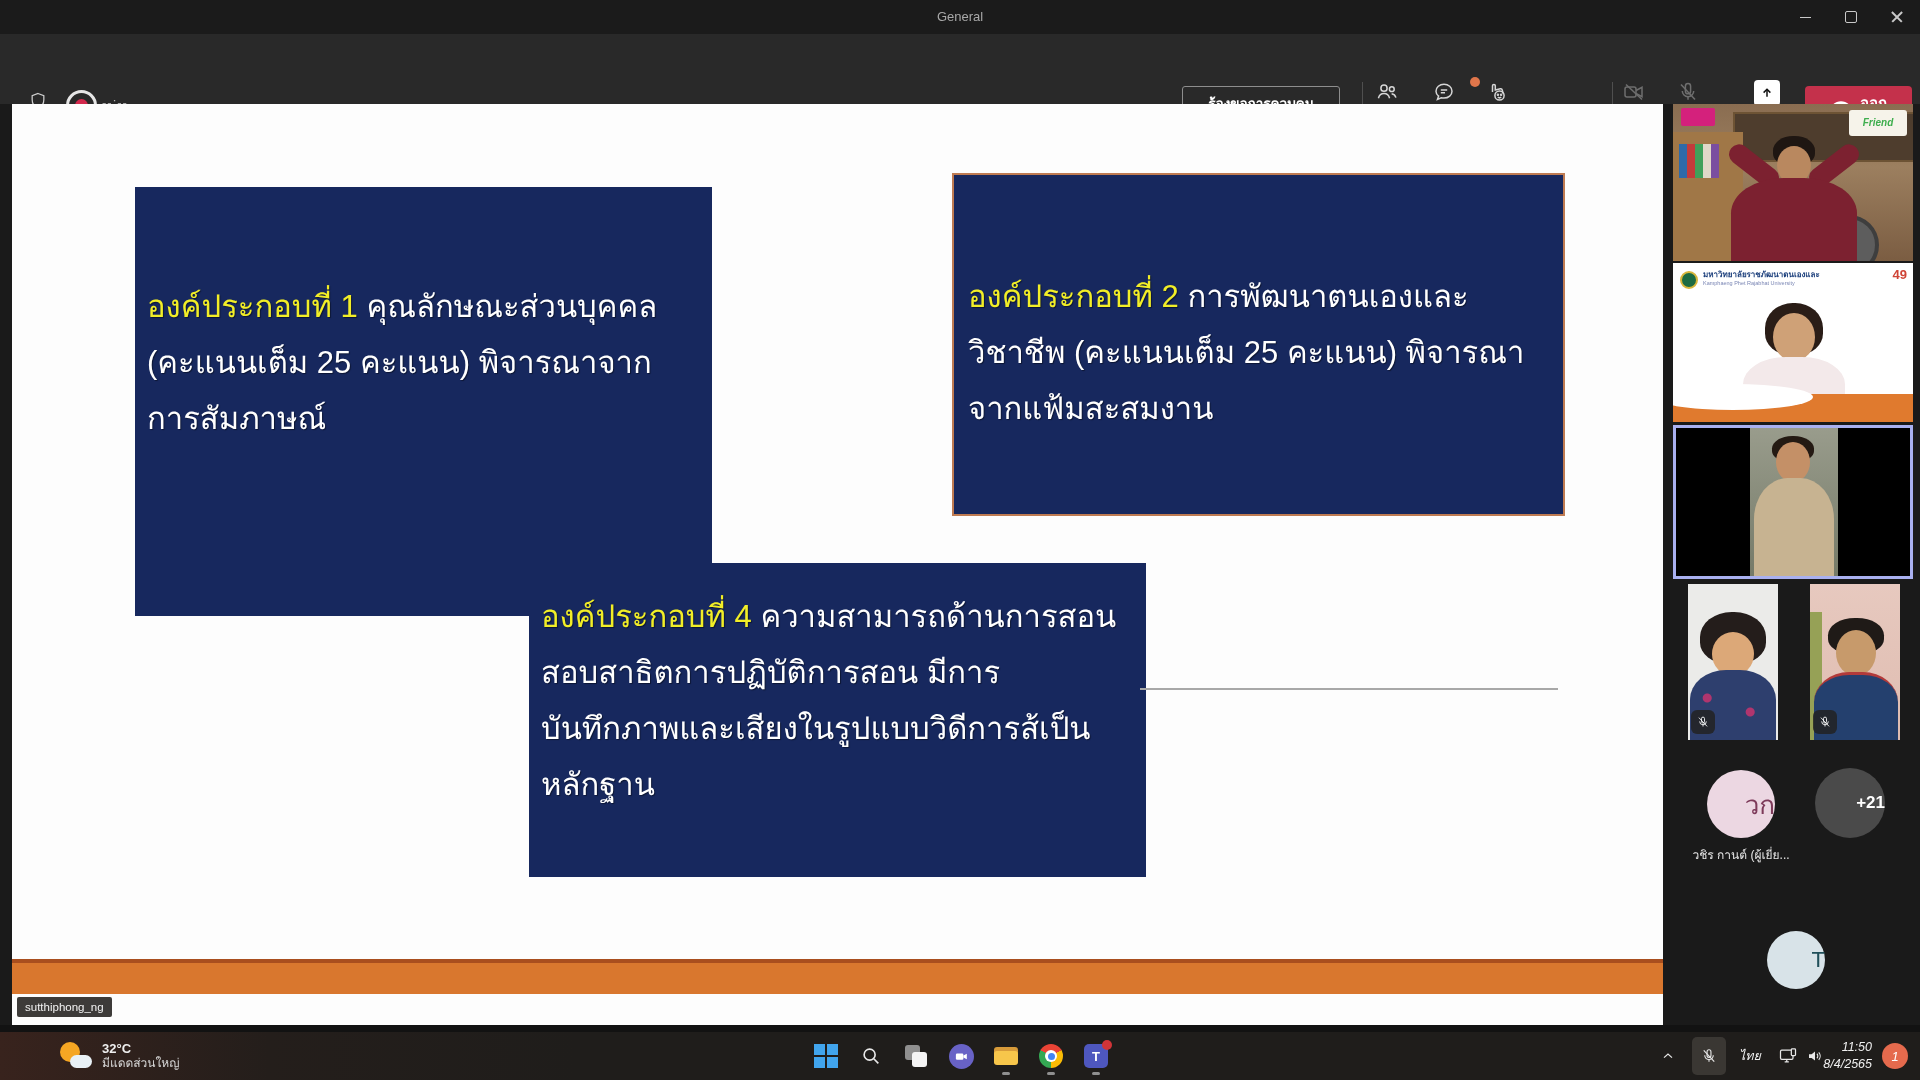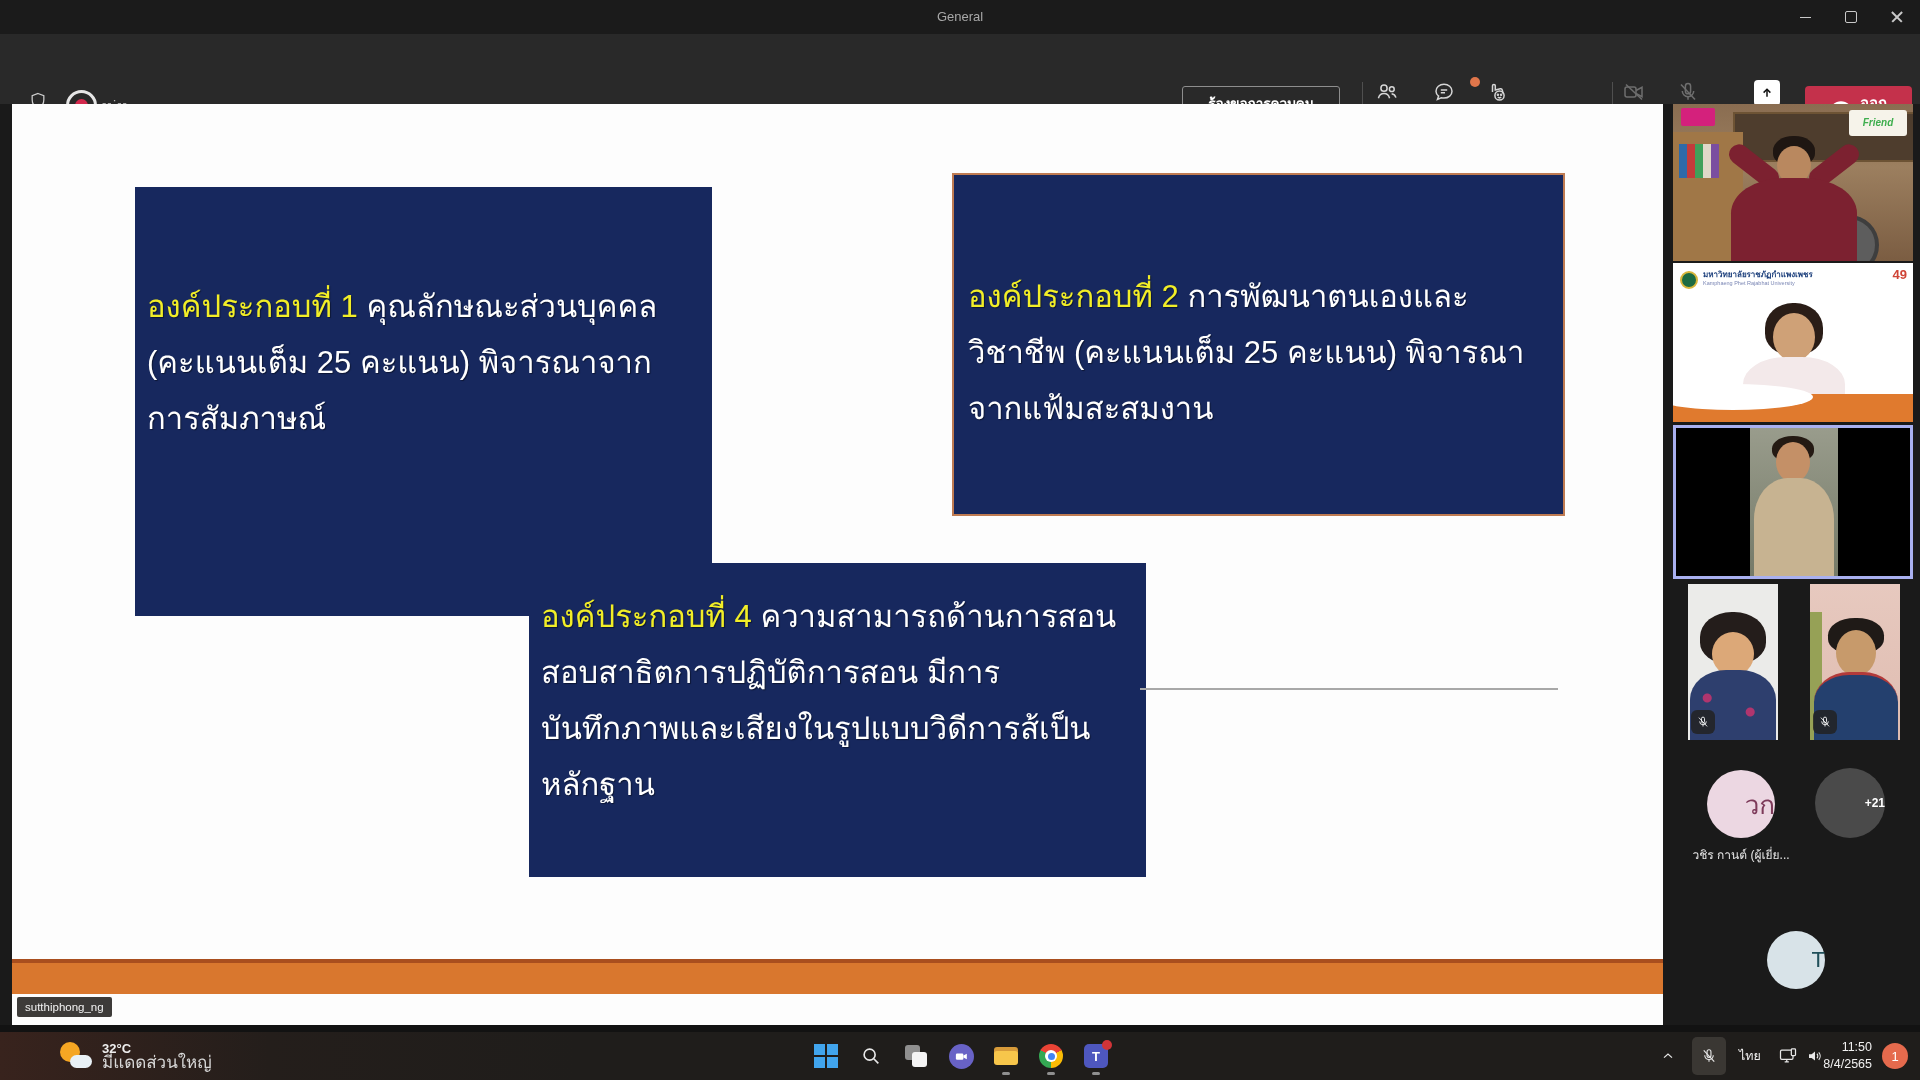--- a/index.html
+++ b/index.html
@@ -97,54 +97,54 @@
   .v4 .bg{position:absolute;inset:0;background:#ebebe9;}
   
   .v5 .bg{position:absolute;inset:0;background:linear-gradient(180deg,#e7c9bf 0%,#dfbcb0 100%);}
   .v5 .door{position:absolute;left:0;top:28px;width:12px;height:128px;background:#96a156;}
 
   .mic-badge{position:absolute;left:3px;bottom:6px;width:24px;height:24px;border-radius:6px;background:rgba(34,34,34,.85);
     display:flex;align-items:center;justify-content:center;color:#fff;}
 
   .avatar{position:absolute;border-radius:50%;display:flex;align-items:center;justify-content:flex-end;}
   .av1{left:44px;top:666px;width:68px;height:68px;background:#ecd7e2;color:#7d3a5a;font-size:26px;}
-  .av-more{left:152px;top:664px;width:70px;height:70px;background:#4a4a4a;color:#fff;font-size:12px;font-weight:bold;}
+  .av-more{left:152px;top:664px;width:70px;height:70px;background:#4a4a4a;color:#fff;font-size:17px;font-weight:bold;}
   .av-name{position:absolute;left:-10px;top:741px;width:176px;text-align:center;color:#e8e8e8;font-size:12px;white-space:nowrap;overflow:hidden;}
   .av-self{left:104px;top:827px;width:58px;height:58px;background:#d8e3e8;color:#20505a;font-size:22px;}
 
   
   .gap{position:absolute;left:0;top:1025px;width:1920px;height:7px;background:#121212;}
   .taskbar{position:absolute;left:0;top:1032px;width:1920px;height:48px;
     background:linear-gradient(90deg,#38231d 0%,#241e1b 14%,#1f1d1b 30%,#1f1d1b 100%);}
   .weather{position:absolute;left:58px;top:6px;display:flex;align-items:center;gap:10px;color:#eee;}
   .wicon{position:relative;width:34px;height:34px;}
   .wicon .sun{position:absolute;left:2px;top:4px;width:20px;height:20px;border-radius:50%;background:#f5a623;}
   .wicon .cloud{position:absolute;right:0;bottom:4px;width:22px;height:13px;border-radius:8px;background:#e9f1f6;}
   .wtemp{font-size:13px;font-weight:bold;line-height:15px;}
-  .wcond{font-size:17px;color:#d8d8d8;line-height:14px;}
+  .wcond{font-size:12px;color:#d8d8d8;line-height:14px;}
   .tb-apps{position:absolute;left:813px;top:0;height:48px;display:flex;align-items:center;gap:19px;}
   .app{position:relative;width:26px;height:40px;display:flex;align-items:center;justify-content:center;}
   .app .runbar{position:absolute;left:50%;transform:translateX(-50%);bottom:1px;width:8px;height:3px;border-radius:2px;background:#8f8f8f;}
   .winlogo{display:grid;grid-template-columns:11px 11px;grid-template-rows:11px 11px;gap:2px;}
   .winlogo i{background:#41a5ee;}
   .taskview{position:relative;width:22px;height:22px;}
   .taskview .b1{position:absolute;left:0;top:0;width:15px;height:15px;background:#8f8f8f;border-radius:3px;}
   .taskview .b2{position:absolute;right:0;bottom:0;width:15px;height:15px;background:#f4f4f4;border-radius:3px;}
   .camapp{width:25px;height:25px;border-radius:50%;background:#6862c6;display:flex;align-items:center;justify-content:center;color:#fff;}
   .folder{position:relative;width:24px;height:19px;}
   .folder .back{position:absolute;left:0;top:0;width:24px;height:17px;background:#d79b3a;border-radius:3px;}
   .folder .front{position:absolute;left:0;top:4px;width:24px;height:14px;background:#f7c64b;border-radius:3px;}
   .chrome{position:relative;width:24px;height:24px;border-radius:50%;
     background:conic-gradient(from -60deg,#ea4335 0 120deg,#fbbc05 120deg 240deg,#34a853 240deg 360deg);}
   .chrome::before{content:"";position:absolute;left:6px;top:6px;width:12px;height:12px;border-radius:50%;background:#fff;}
   .chrome::after{content:"";position:absolute;left:8.5px;top:8.5px;width:7px;height:7px;border-radius:50%;background:#4285f4;}
   .teamsapp{position:relative;width:24px;height:24px;border-radius:5px;background:#4e57bf;color:#fff;
     display:flex;align-items:center;justify-content:center;font-size:13px;font-weight:bold;}
   .teamsapp .dot{position:absolute;right:-4px;top:-4px;width:10px;height:10px;border-radius:50%;background:#d13438;}
-  .tray{position:absolute;right:0;top:0;height:48px;}
+  .tray{position:absolute;right:0;top:0;height:48px;font-style:italic;}
   .tray-ico{position:absolute;top:0;height:48px;display:flex;align-items:center;justify-content:center;color:#e8e8e8;}
   .mic-bg{background:#3a3733;border-radius:5px;width:34px;height:38px;top:5px;}
   .lang{font-size:12.5px;color:#f0f0f0;}
   .clock{position:absolute;right:48px;top:7px;text-align:right;color:#f0f0f0;font-size:12.5px;line-height:17px;}
   .noti{position:absolute;right:12px;top:11px;width:26px;height:26px;border-radius:50%;background:#e56a4d;color:#fff;
     font-size:13px;display:flex;align-items:center;justify-content:center;}
 
   svg{display:block;}
 </style>
 </head>
@@ -347,21 +347,21 @@
         <div class="arm" style="left:52px;top:52px;transform:rotate(38deg)"></div>
         <div class="arm" style="left:132px;top:52px;transform:rotate(-38deg)"></div>
         <div class="p-hair" style="left:100px;top:32px;width:42px;height:30px;background:#1e1612"></div>
         <div class="p-face" style="left:104px;top:42px;width:34px;height:38px;background:#b9885f"></div>
         <div class="p-torso" style="left:58px;top:74px;width:126px;height:84px;background:#7c2130"></div>
       </div>
 
       <div class="vtile v2">
         <div class="banner">
           <span class="logo"></span>
-          <span class="bt">มหาวิทยาลัยราชภัฏกำแพงเพชร</span>
+          <span class="bt">มหาวิทยาลัยราชภัฒนาตนเองและ</span>
           <span class="be">Kamphaeng Phet Rajabhat University</span>
           <span class="b49">49</span>
         </div>
         <div class="p-hair" style="left:92px;top:40px;width:58px;height:52px;background:#2a1d17"></div>
         <div class="p-face" style="left:100px;top:50px;width:42px;height:48px;background:#cfa177"></div>
         <div class="p-torso" style="left:70px;top:94px;width:102px;height:65px;background:#f3e9ea"></div>
         <div class="wave"></div>
       </div>
 
       <div class="vtile v3">

